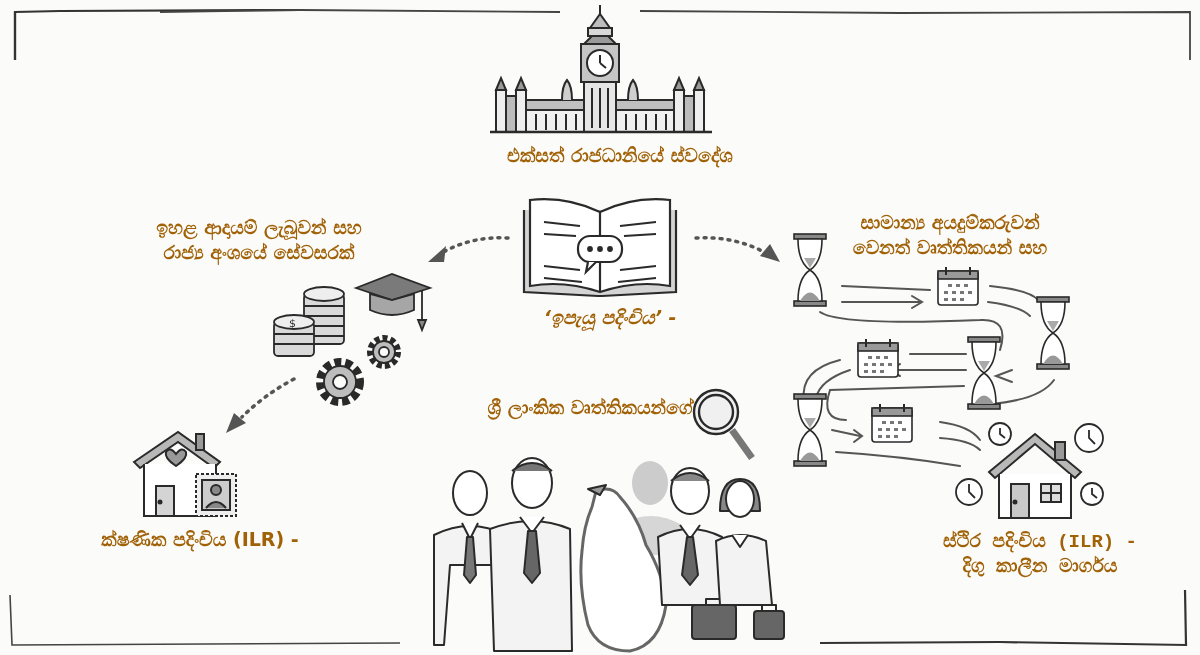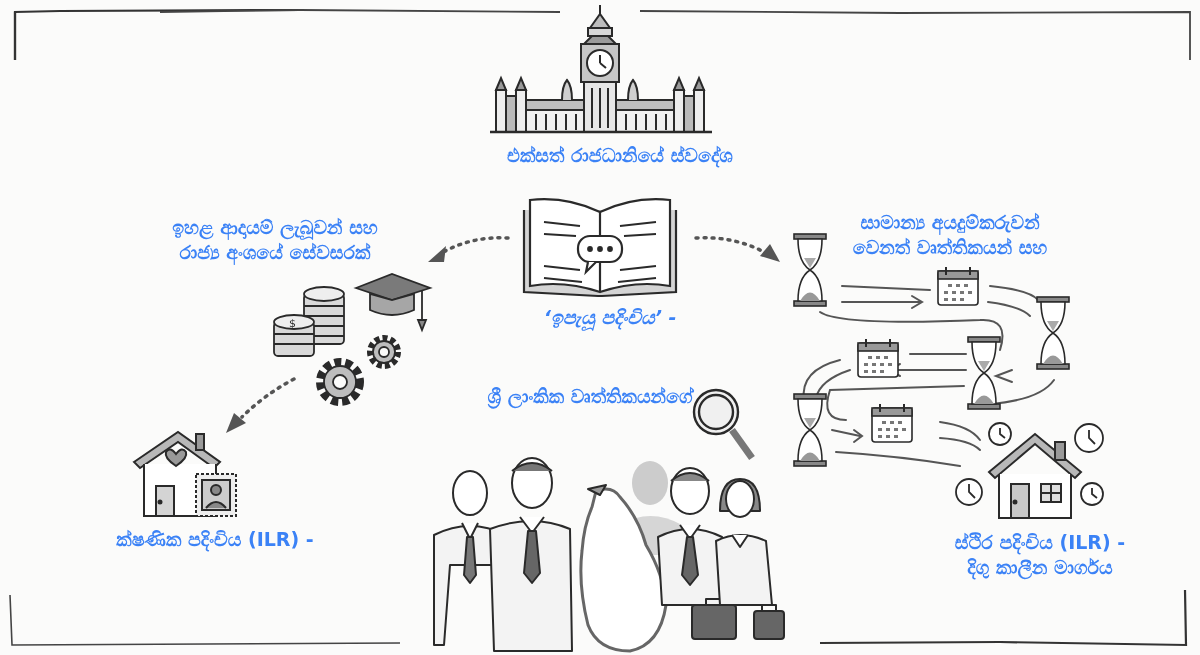--- a/index.html
+++ b/index.html
@@ -10,21 +10,21 @@
       color: #111;
       position: relative;
     }
     .frame { position: absolute; left: 0; top: 0; width: 1200px; height: 655px; }
     .label {
       position: absolute;
       text-align: center;
       font-weight: bold;
       font-size: 19px;
       line-height: 25px;
-      color: #3b82f6;
+      color: #a16207;
       white-space: nowrap;
     }
     .label div { display: block; }
     .art { position: absolute; }
   </style>
 </head>
 <body>
 
 <svg class="frame" viewBox="0 0 1200 655" width="1200" height="655">
   <path d="M15 60 L15 12 L60 11 L300 10" fill="none" stroke="#333" stroke-width="2.2"></path>
@@ -97,21 +97,21 @@
 
 <svg class="art" style="left:420px;top:230px" width="100" height="40" viewBox="0 0 100 40">
   <path d="M88 8 Q50 6 20 24" fill="none" stroke="#555" stroke-width="3.5" stroke-dasharray="2 6" stroke-linecap="round"></path>
   <path d="M8 32 L26 16 L24 32 Z" fill="#555"></path>
 </svg>
 <svg class="art" style="left:690px;top:230px" width="100" height="40" viewBox="0 0 100 40">
   <path d="M6 8 Q44 6 74 22" fill="none" stroke="#555" stroke-width="3.5" stroke-dasharray="2 6" stroke-linecap="round"></path>
   <path d="M90 32 L70 26 L80 14 Z" fill="#555"></path>
 </svg>
 
-<div class="label" style="left:150px;top:215px;width:250px;">
+<div class="label" style="left:134px;top:215px;width:250px;">
   <div>ඉහළ ආදායම් ලැබූවන් සහ</div>
   <div>රාජ්‍ය අංශයේ සේවසරක්</div>
 </div>
 
 <svg class="art" style="left:270px;top:282px" width="84" height="80" viewBox="0 0 84 80">
   <g stroke="#2a2a2a" stroke-width="1.8" fill="#d9d9d9">
     <rect x="34" y="12" width="40" height="50" rx="4"></rect>
     <ellipse cx="54" cy="12" rx="20" ry="7" fill="#eee"></ellipse>
     <path d="M34 24 L74 24 M34 34 L74 34 M34 44 L74 44 M34 54 L74 54" fill="none"></path>
     <rect x="4" y="40" width="40" height="34" rx="4"></rect>
@@ -152,21 +152,21 @@
     <rect x="26" y="58" width="18" height="30" fill="#d4d4d4"></rect>
     <circle cx="30" cy="74" r="1.5" fill="#2a2a2a"></circle>
     <path d="M46 26 Q40 18 36 24 Q34 30 46 38 Q58 30 56 24 Q52 18 46 26 Z" fill="#999"></path>
     <rect x="66" y="46" width="40" height="42" fill="#eee" stroke-dasharray="3 2"></rect>
     <rect x="72" y="52" width="28" height="30" fill="#ccc"></rect>
     <circle cx="86" cy="62" r="5" fill="#888"></circle>
     <path d="M76 80 Q86 68 96 80" fill="#888"></path>
   </g>
 </svg>
 
-<div class="label" style="left:85px;top:527px;width:260px;">
+<div class="label" style="left:70px;top:527px;width:260px;">
   <div>ක්ෂණික පදිංචිය (ILR) -</div>
 </div>
 
 <div class="label" style="left:830px;top:210px;width:240px;">
   <div>සාමාන්‍ය අයදුම්කරුවන්</div>
   <div>වෙනත් වෘත්තිකයන් සහ</div>
 </div>
 
 <svg class="art" style="left:780px;top:230px" width="340" height="300" viewBox="0 0 340 300">
   <defs>
@@ -240,26 +240,26 @@
       <path d="M45 10 L45 16 L50 20" fill="none"></path>
     <circle cx="134" cy="20" r="14"></circle>
       <path d="M134 12 L134 20 L140 26" fill="none"></path>
     <circle cx="14" cy="74" r="13"></circle>
       <path d="M14 66 L14 74 L20 80" fill="none"></path>
     <circle cx="137" cy="76" r="11"></circle>
       <path d="M137 70 L137 76 L142 80" fill="none"></path>
   </g>
 </svg>
 
-<div class="label" style="left:930px;top:530px;width:220px;">
+<div class="label" style="left:930px;top:530px;width:220px;font-family:Liberation Mono, monospace;">
   <div>ස්ථිර පදිංචිය (ILR) -</div>
   <div>දිගු කාලීන මාර්ගය</div>
 </div>
 
-<div class="label" style="left:480px;top:384px;width:220px;">
+<div class="label" style="left:480px;top:395px;width:220px;">
   <div>ශ්‍රී ලාංකික වෘත්තිකයන්ගේ</div>
 </div>
 
 <svg class="art" style="left:686px;top:384px" width="72" height="82" viewBox="0 0 72 82">
   <g stroke="#2a2a2a" stroke-width="2.4" fill="none">
     <circle cx="30" cy="28" r="22" fill="rgba(230,230,230,0.5)"></circle>
     <circle cx="30" cy="28" r="17"></circle>
     <path d="M46 46 L66 74" stroke-width="7" stroke="#777"></path>
   </g>
 </svg>

